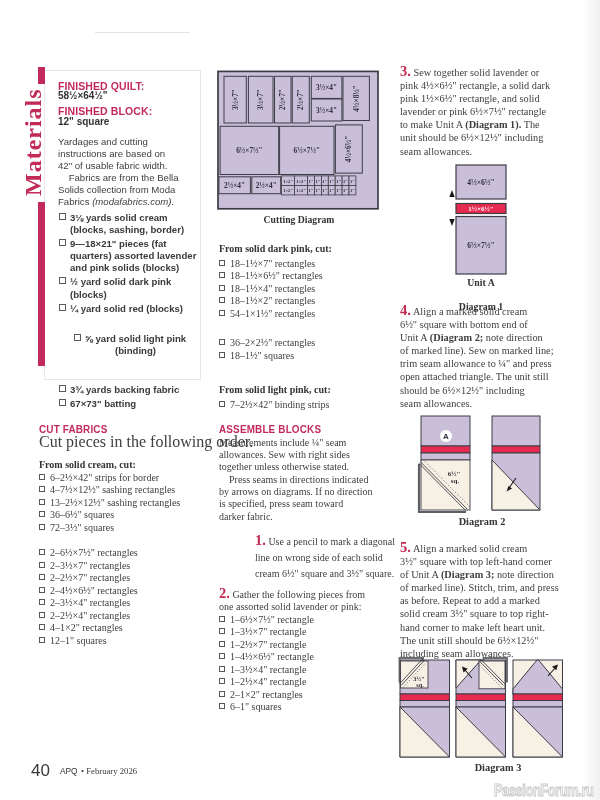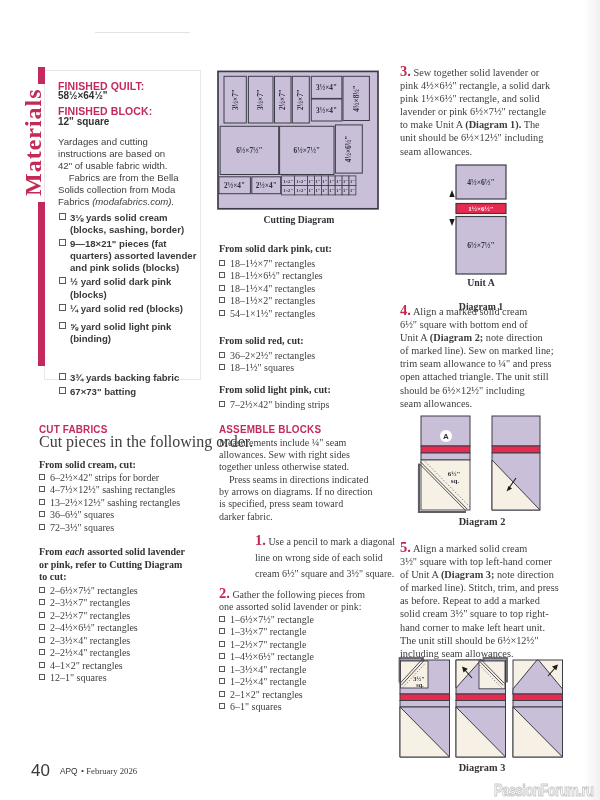--- a/index.html
+++ b/index.html
@@ -34,40 +34,39 @@
 
 <div class="abs sans" style="left:58px;top:135.5px;font-size:9.6px;line-height:12.1px;color:#404043;width:140px;">
 Yardages and cutting<br>instructions are based on<br>42" of usable fabric width.<br>
 &nbsp;&nbsp;&nbsp;&nbsp;Fabrics are from the Bella<br>Solids collection from Moda<br>Fabrics <i>(modafabrics.com).</i>
 </div>
 
 <div class="abs sans" style="left:59px;top:212px;font-size:9.6px;line-height:12.1px;font-weight:bold;color:#39393c;width:142px;">
   <div style="margin-bottom:2px;"><span class="cb"></span>3⅛ yards solid cream<br><span style="padding-left:11px;">(blocks, sashing, border)</span></div>
   <div style="margin-bottom:2px;"><span class="cb"></span>9—18×21" pieces (fat<br><span style="padding-left:11px;">quarters) assorted lavender</span><br><span style="padding-left:11px;">and pink solids (blocks)</span></div>
   <div style="margin-bottom:2px;"><span class="cb"></span>½ yard solid dark pink<br><span style="padding-left:11px;">(blocks)</span></div>
-  <div style="margin-bottom:6px;"><span class="cb"></span>¼ yard solid red (blocks)</div>
-  <div style="margin-bottom:12px;"><span class="cb"></span>⅝ yard solid light pink<br><span style="padding-left:11px;">(binding)</span></div>
+  <div style="margin-bottom:18px;"><span class="cb"></span>¼ yard solid red (blocks)</div>
+  <div style="margin-bottom:12px;text-align:center;"><span class="cb"></span>⅝ yard solid light pink<br><span style="padding-left:11px;">(binding)</span></div>
   <div style="margin-bottom:2px;margin-top:27px;"><span class="cb"></span>3¾ yards backing fabric</div>
   <div><span class="cb"></span>67×73" batting</div>
 </div>
 
 <div class="abs ph" style="left:39px;top:421.5px;font-size:11.8px;transform:scaleX(0.84);transform-origin:0 0;letter-spacing:0.2px;">CUT FABRICS</div>
 <div class="abs ser" style="left:39px;top:433px;font-size:16px;">Cut pieces in the following order.</div>
 
 <div class="abs ser" style="left:39px;top:459px;font-size:10px;line-height:12.5px;width:180px;">
   <div class="bh">From solid cream, cut:</div>
   <div><span class="cbs"></span>6–2½×42" strips for border</div>
   <div><span class="cbs"></span>4–7½×12½" sashing rectangles</div>
   <div><span class="cbs"></span>13–2½×12½" sashing rectangles</div>
   <div><span class="cbs"></span>36–6½" squares</div>
   <div><span class="cbs"></span>72–3½" squares</div>
 </div>
 
 <div class="abs ser" style="left:39px;top:546px;font-size:10px;line-height:12.5px;width:180px;">
-  <div class="bh">From <i>each</i> assorted solid lavender<br>or pink, refer to Cutting Diagram<br>to cut:</div>
   <div style="margin-top:1px;"><span class="cbs"></span>2–6½×7½" rectangles</div>
   <div><span class="cbs"></span>2–3½×7" rectangles</div>
   <div><span class="cbs"></span>2–2½×7" rectangles</div>
   <div><span class="cbs"></span>2–4½×6½" rectangles</div>
   <div><span class="cbs"></span>2–3½×4" rectangles</div>
   <div><span class="cbs"></span>2–2½×4" rectangles</div>
   <div><span class="cbs"></span>4–1×2" rectangles</div>
   <div><span class="cbs"></span>12–1" squares</div>
 </div>
 
@@ -80,21 +79,20 @@
 <div class="abs ser" style="left:219px;top:243px;font-size:10px;line-height:12.5px;width:180px;">
   <div class="bh">From solid dark pink, cut:</div>
   <div style="margin-top:2px;"><span class="cbs"></span>18–1½×7" rectangles</div>
   <div><span class="cbs"></span>18–1½×6½" rectangles</div>
   <div><span class="cbs"></span>18–1½×4" rectangles</div>
   <div><span class="cbs"></span>18–1½×2" rectangles</div>
   <div><span class="cbs"></span>54–1×1½" rectangles</div>
 </div>
 
 <div class="abs ser" style="left:219px;top:335px;font-size:10px;line-height:12.5px;width:180px;">
-  <div class="bh">From solid red, cut:</div>
   <div style="margin-top:2px;"><span class="cbs"></span>36–2×2½" rectangles</div>
   <div><span class="cbs"></span>18–1½" squares</div>
 </div>
 
 <div class="abs ser" style="left:219px;top:384px;font-size:10px;line-height:12.5px;width:180px;">
   <div class="bh">From solid light pink, cut:</div>
   <div style="margin-top:2px;"><span class="cbs"></span>7–2½×42" binding strips</div>
 </div>
 
 <div class="abs ph" style="left:219px;top:421.5px;font-size:11.8px;transform:scaleX(0.84);transform-origin:0 0;letter-spacing:0.2px;">ASSEMBLE BLOCKS</div>
@@ -158,21 +156,21 @@
 3½" square with top left-hand corner<br>
 of Unit A <b>(Diagram 3;</b> note direction<br>
 of marked line). Stitch, trim, and press<br>
 as before. Repeat to add a marked<br>
 solid cream 3½" square to top right-<br>
 hand corner to make left heart unit.<br>
 The unit still should be 6½×12½"<br>
 including seam allowances.
 </div>
 
-<div class="abs cap" style="left:412px;top:762px;width:140px;font-size:10.3px;">Diagram 3</div>
+<div class="abs cap" style="left:428px;top:762px;width:140px;font-size:10.3px;">Diagram 3</div>
 
 <div class="abs" style="left:494px;top:781px;font-family:'Liberation Sans',sans-serif;font-weight:bold;font-size:17px;color:#ffffff;-webkit-text-stroke:1.1px #c9c9c9;letter-spacing:-0.6px;transform:scaleX(0.76);transform-origin:0 0;white-space:nowrap;">PassionForum.ru</div>
 
 <svg class="abs" style="left:217px;top:70px;" width="163" height="141" viewBox="0 0 163 141">
   <g stroke="#3c3c47" fill="#c9bfd9">
     <rect x="1" y="1.4" width="160" height="137.4" stroke-width="1.7"></rect>
     <g stroke-width="1">
       <rect x="7" y="6.3" width="22.3" height="46.7"></rect>
       <rect x="31.4" y="6.3" width="24.6" height="46.7"></rect>
       <rect x="57.5" y="6.3" width="16.5" height="46.7"></rect>

